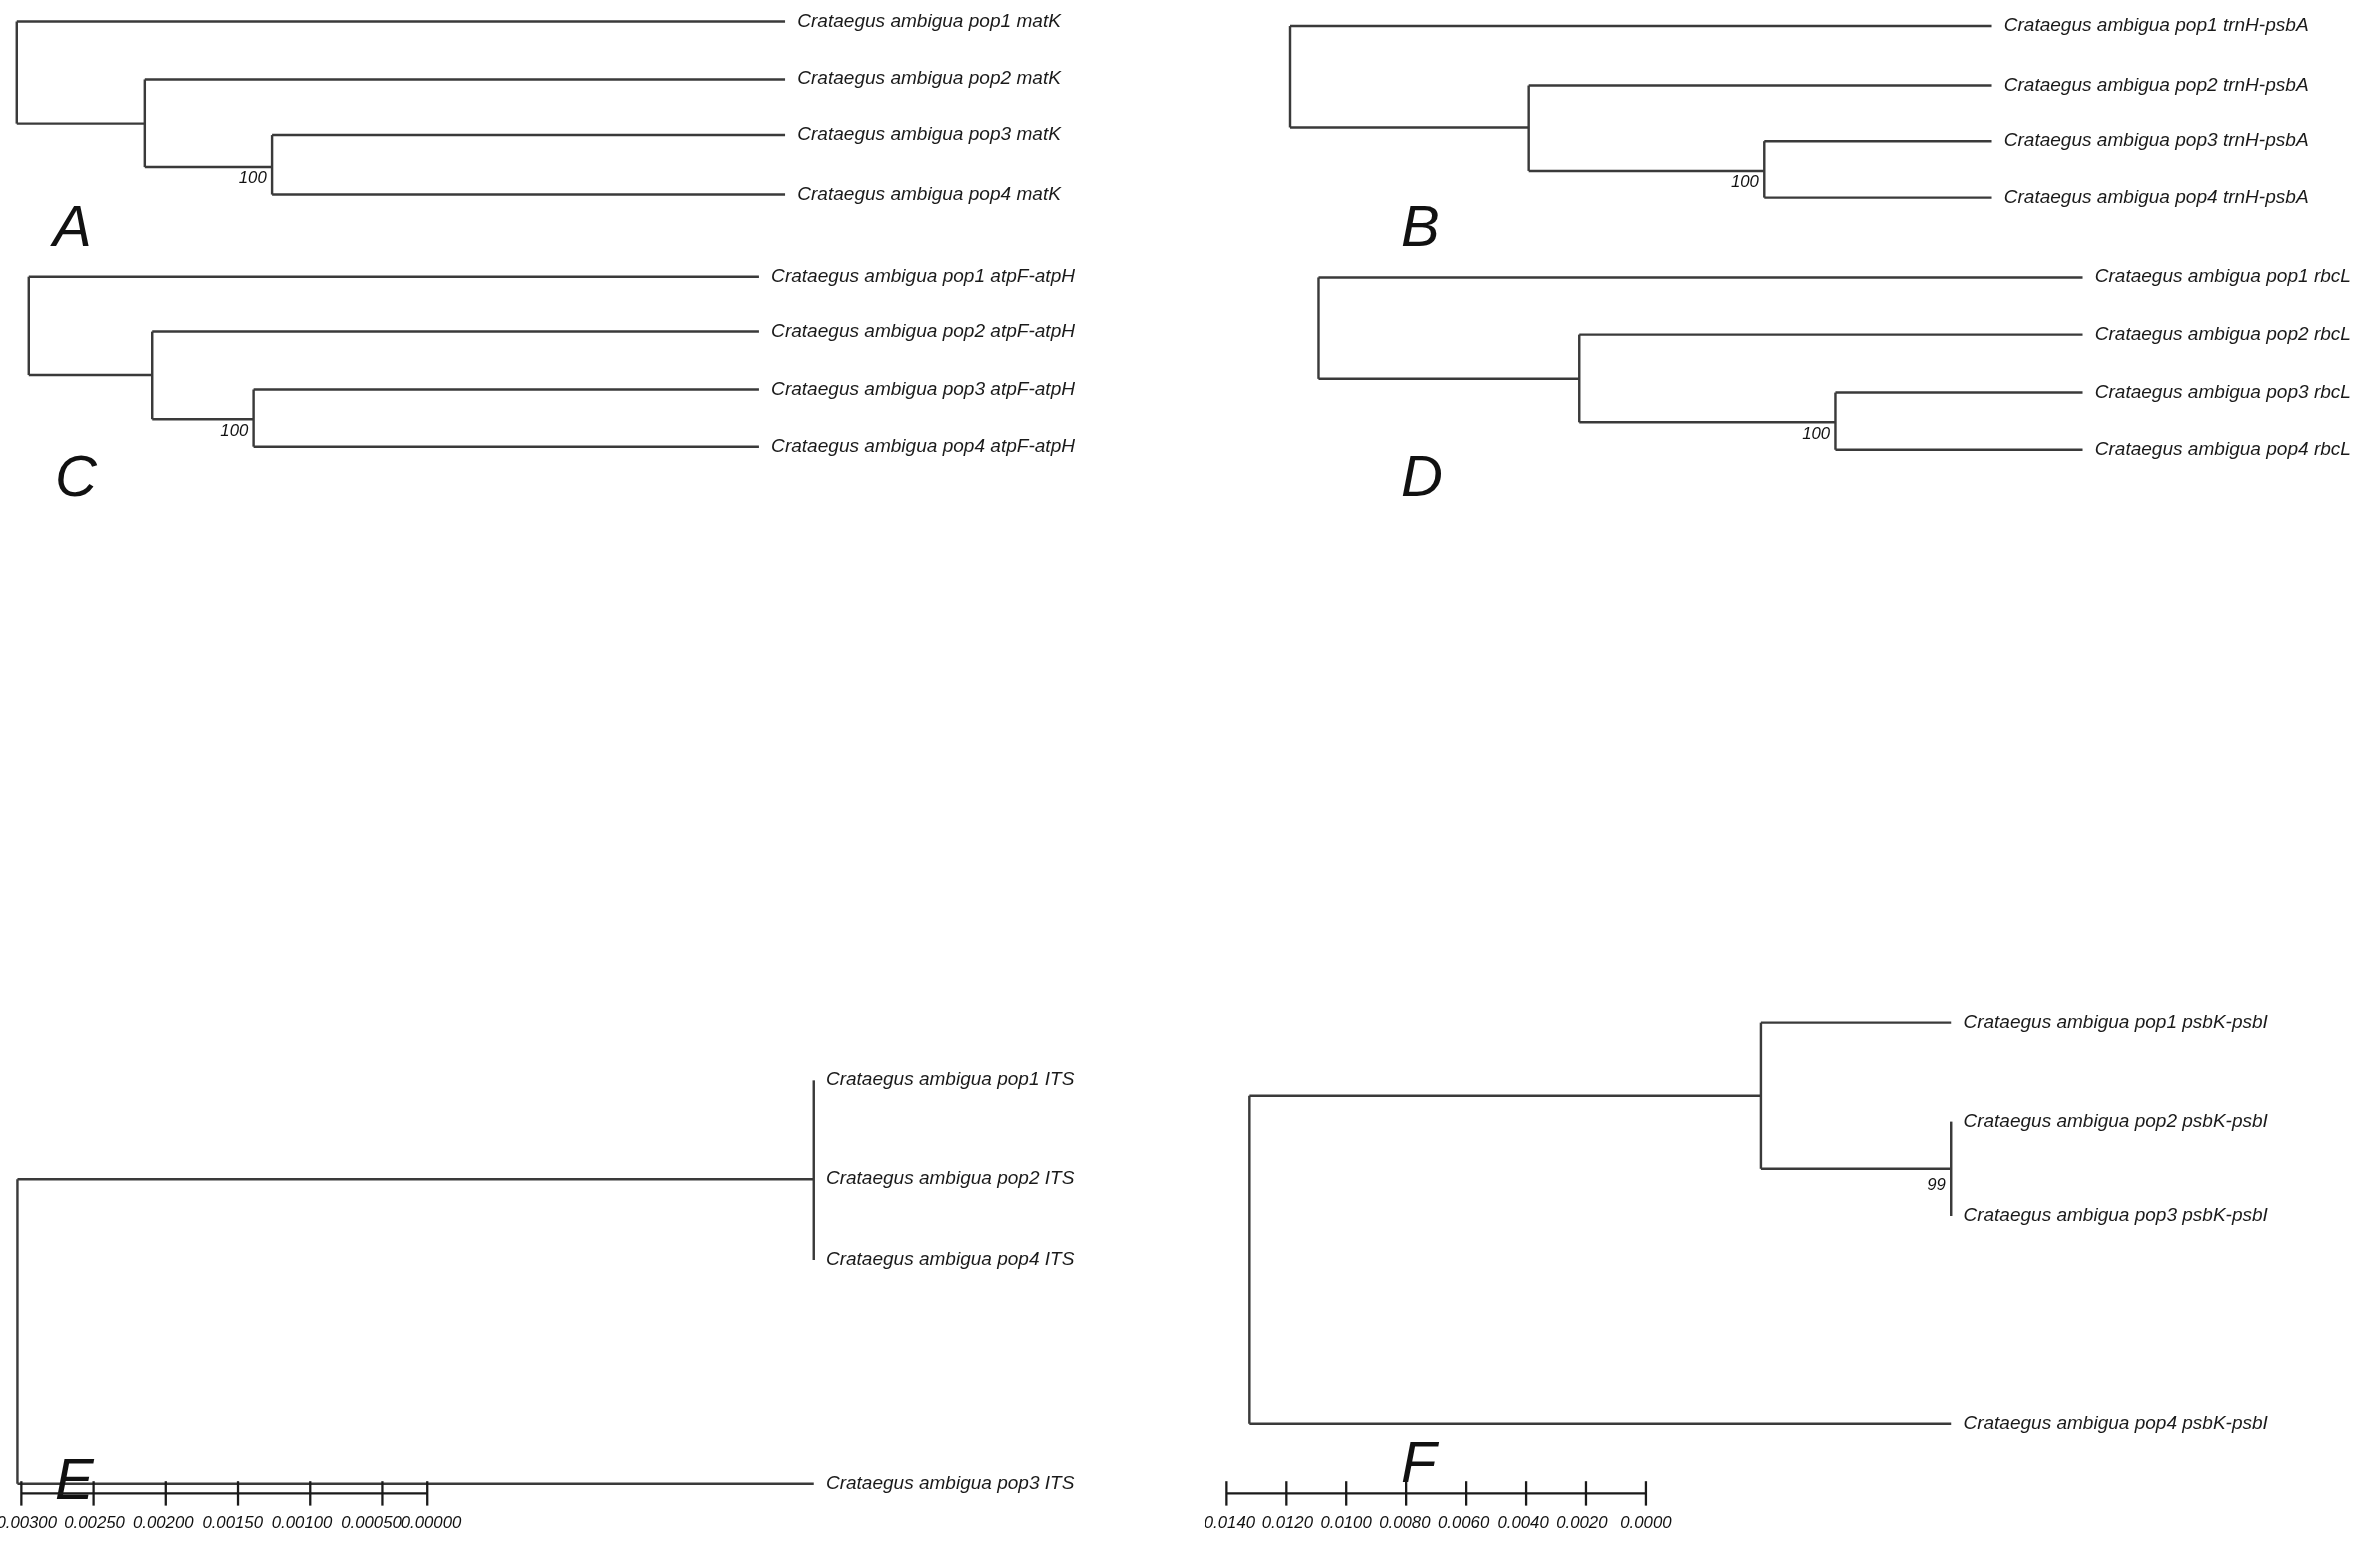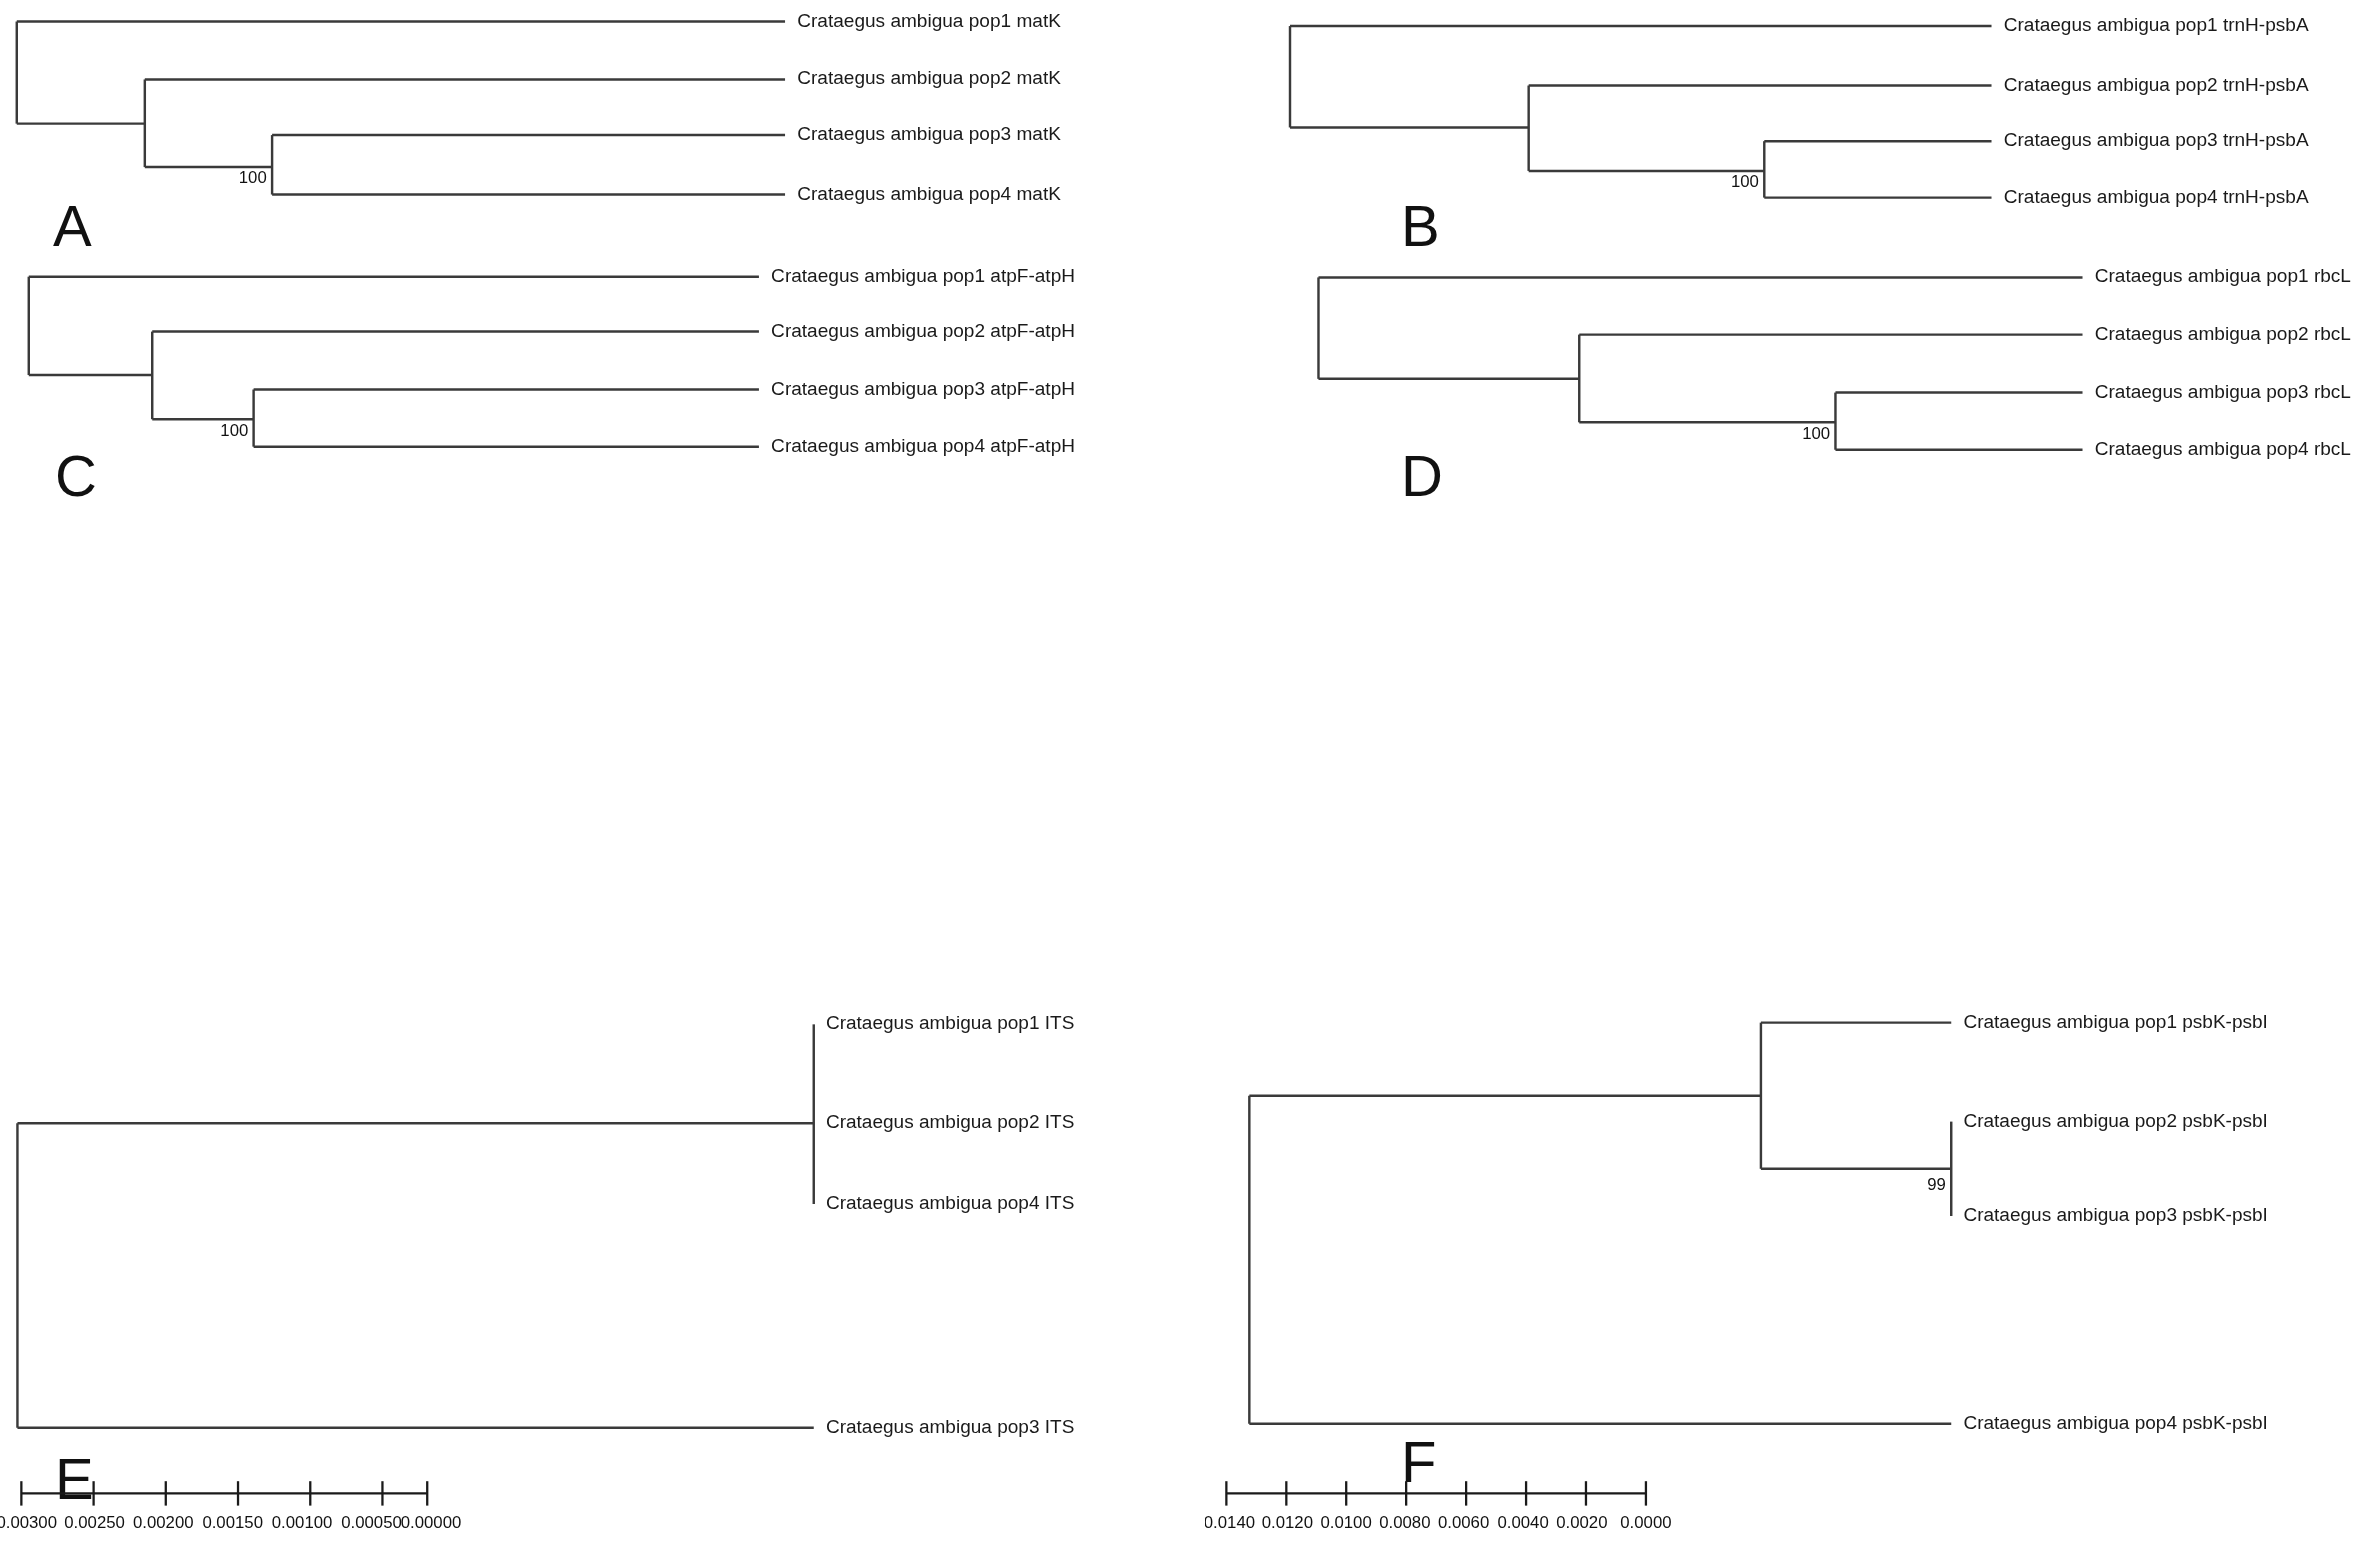--- a/index.html
+++ b/index.html
@@ -1,21 +1,21 @@
 <!DOCTYPE html>
 <html style="font-size:12.2px"><head>
 <meta charset="utf-8">
 <style>
   html,body{margin:0;padding:0;background:#ffffff;}
   body{
     width:2377px;height:1556px;
     font-family:"Liberation Sans","DejaVu Sans",sans-serif;
     color:#111;overflow:hidden;position:relative;
   }
-  #figure{position:relative;width:2377px;height:1380px;background:#fff;}
+  #figure{position:relative;width:2377px;height:1380px;background:#fff;font-style:italic;}
   .panel{position:absolute;}
   .panel svg{display:block;overflow:visible;}
   .taxon-label{
     font-family:"Liberation Sans","DejaVu Sans",sans-serif;
     font-size:25px;fill:#1a1a1a;dominant-baseline:middle;
   }
   .boot-label{
     font-family:"Liberation Sans","DejaVu Sans",sans-serif;
     font-size:22px;fill:#111;text-anchor:end;dominant-baseline:middle;
   }
@@ -117,21 +117,21 @@
       </g>
       <text class="taxon-label" x="1096" y="24">Crataegus ambigua pop1 rbcL</text>
       <text class="taxon-label" x="1096" y="99">Crataegus ambigua pop2 rbcL</text>
       <text class="taxon-label" x="1096" y="175">Crataegus ambigua pop3 rbcL</text>
       <text class="taxon-label" x="1096" y="250">Crataegus ambigua pop4 rbcL</text>
       <text class="boot-label" x="749" y="230">100</text>
     </svg>
   </div>
   <div class="panel-letter" style="left:1401px;top:447px;">D</div>
 
-  <div class="panel" style="left:0px;top:984px;">
+  <div class="panel" style="left:0px;top:1040px;">
     <svg width="1189" height="236" viewBox="0 0 1560 310">
       <g stroke="#3a3a3a" stroke-width="3.2" fill="none" class="branch">
         <line x1="1068" y1="53" x2="1068" y2="289"></line>
         <line x1="22" y1="183" x2="1068" y2="183"></line>
         <line x1="22" y1="183" x2="22" y2="583"></line>
         <line x1="22" y1="583" x2="1068" y2="583"></line>
       </g>
       <text class="taxon-label" x="1084" y="53">Crataegus ambigua pop1 ITS</text>
       <text class="taxon-label" x="1084" y="183">Crataegus ambigua pop2 ITS</text>
       <text class="taxon-label" x="1084" y="289">Crataegus ambigua pop4 ITS</text>

